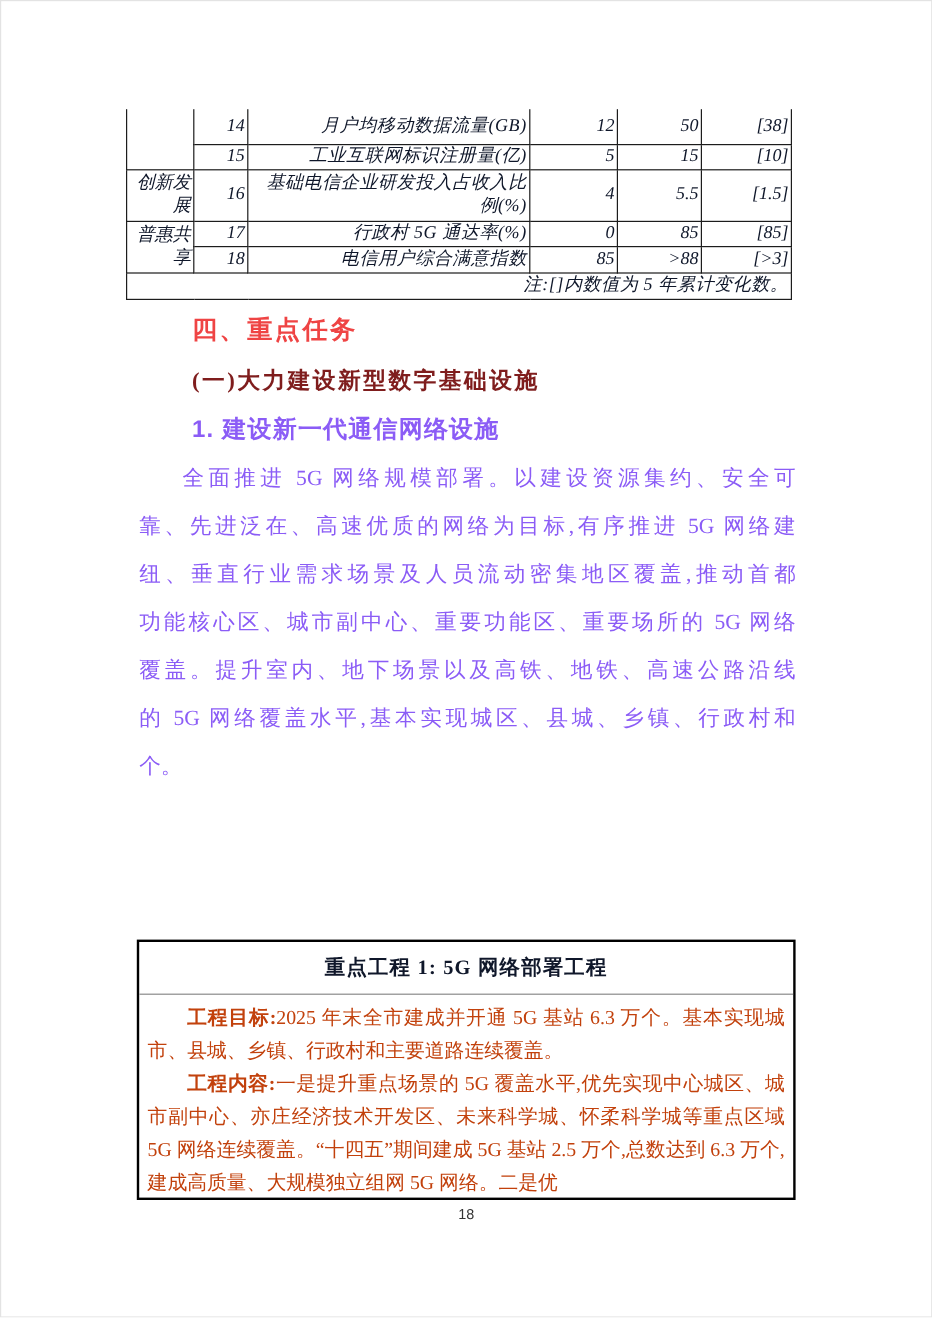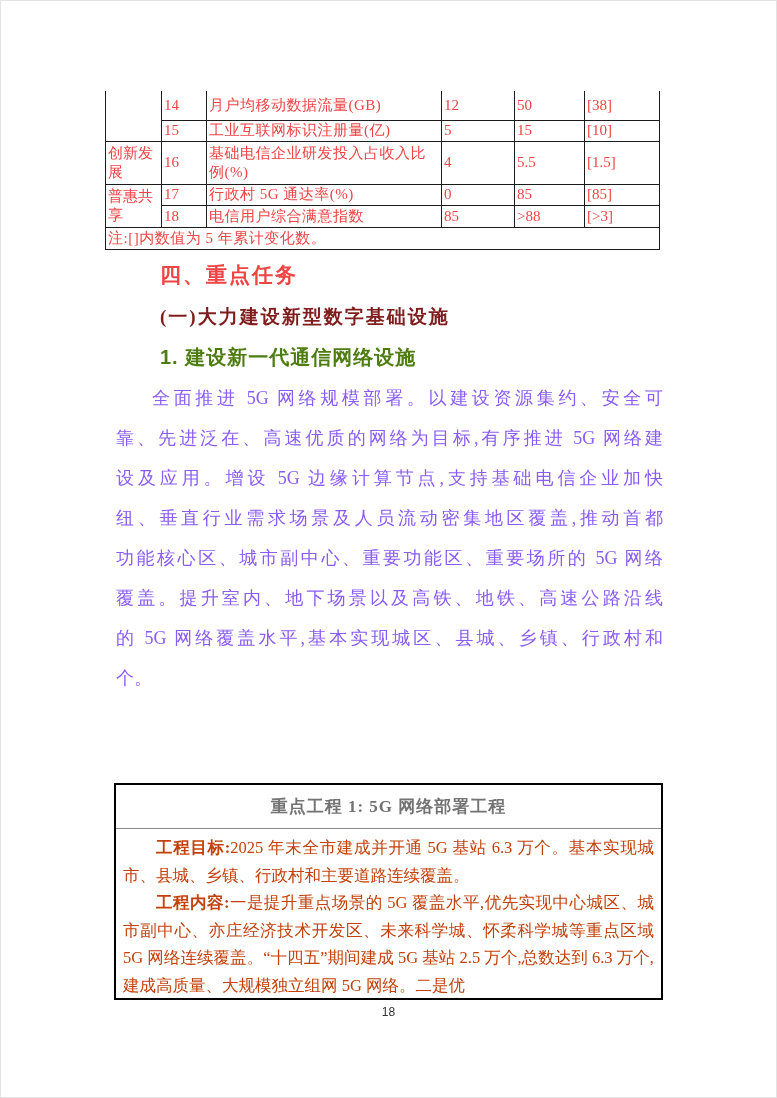--- a/index.html
+++ b/index.html
@@ -9,59 +9,59 @@
     background:#ffffff; border:1px solid #e3e3e3; overflow:hidden;
     font-family:"Liberation Serif", serif; color:#111;
   }
 
   
   table.indicators {
     position:absolute; left:104px; top:90px; width:554px;
     border-collapse:collapse; table-layout:fixed;
   }
   table.indicators td {
-    border:1px solid #1c1c1c; text-align:left; vertical-align:middle;
-    font-size:15px; line-height:1.25; padding:0 2px; color:#ef4444;
+    border:1px solid #1c1c1c; text-align:right; vertical-align:middle;
+    font-size:15px; line-height:1.25; padding:0 2px; color:#0f172a;font-style:italic;
   }
   table.indicators tr.r-first td { border-top:none; }
   td.ind { text-align:left; padding-left:5px; letter-spacing:0.5px; }
   tr.h29 { height:29px; } tr.h21 { height:21px; } tr.h43 { height:43px;margin-top:26px; } tr.h22 { height:22px; }
   td.note-cell { font-size:14px; height:22px; letter-spacing:0.5px; }
 
   
   .h1 {
     position:absolute; left:159px; top:260px; font-family:"Liberation Sans", sans-serif;
     font-weight:bold; font-size:21px; color:#ef4444; letter-spacing:2px;
   }
   .h2 {
     position:absolute; left:159px; top:303px; font-family:"Liberation Serif", serif;
     font-weight:bold; font-size:19px; color:#7f1d1d; letter-spacing:2px;
   }
   .h3 {
     position:absolute; left:159px; top:343px; font-family:"Liberation Sans", sans-serif;
-    font-weight:bold; font-size:20px; color:#4d7c0f; letter-spacing:1px;
+    font-weight:bold; font-size:20px; color:#8b5cf6; letter-spacing:1px;
   }
 
   
   .body-block { position:absolute; left:115px; top:377px; width:547px; }
   .body-line {
     height:40px; line-height:40px; font-size:18px; color:#8b5cf6;
     text-align:justify; text-align-last:justify; white-space:nowrap; overflow:hidden;
   }
   .body-line.first { text-indent:36px; }
   .body-line.last { text-align-last:left; }
 
   
   .project-box {
     position:absolute; left:113px; top:782px; width:549px; height:217px;
     border:2px solid #000; overflow:hidden; background:#fff;
   }
   .project-title {
     height:44px; line-height:44px; text-align:center; font-weight:bold;
-    font-size:17px; letter-spacing:1px; border-bottom:1px solid #8a8a8a; color:#737373;
+    font-size:17px; letter-spacing:1px; border-bottom:1px solid #8a8a8a; color:#0f172a;
   }
   .project-body { padding:5px 7px 0 7px; font-size:16.5px; line-height:27.5px; color:#c2410c; }
   .project-body p { text-align:justify; text-indent:33px; margin:0; }
   .project-body .lbl { font-weight:bold; }
 
   
   .page-number {
     position:absolute; left:0; top:1004px; width:100%; text-align:center;
     font-family:"Liberation Sans", sans-serif; font-size:12px; color:#333;
   }
@@ -125,21 +125,20 @@
     </tbody>
   </table>
 
   <div class="h1">四、重点任务</div>
   <div class="h2">(一)大力建设新型数字基础设施</div>
   <div class="h3">1. 建设新一代通信网络设施</div>
 
   <div class="body-block">
     <div class="body-line first">全面推进 5G 网络规模部署。以建设资源集约、安全可</div>
     <div class="body-line">靠、先进泛在、高速优质的网络为目标,有序推进 5G 网络建</div>
-    <div class="body-line">设及应用。增设 5G 边缘计算节点,支持基础电信企业加快</div>
     <div class="body-line">纽、垂直行业需求场景及人员流动密集地区覆盖,推动首都</div>
     <div class="body-line">功能核心区、城市副中心、重要功能区、重要场所的 5G 网络</div>
     <div class="body-line">覆盖。提升室内、地下场景以及高铁、地铁、高速公路沿线</div>
     <div class="body-line">的 5G 网络覆盖水平,基本实现城区、县城、乡镇、行政村和</div>
     <div class="body-line last">个。</div>
   </div>
 
   <div class="project-box">
     <div class="project-title">重点工程 1: 5G 网络部署工程</div>
     <div class="project-body">

